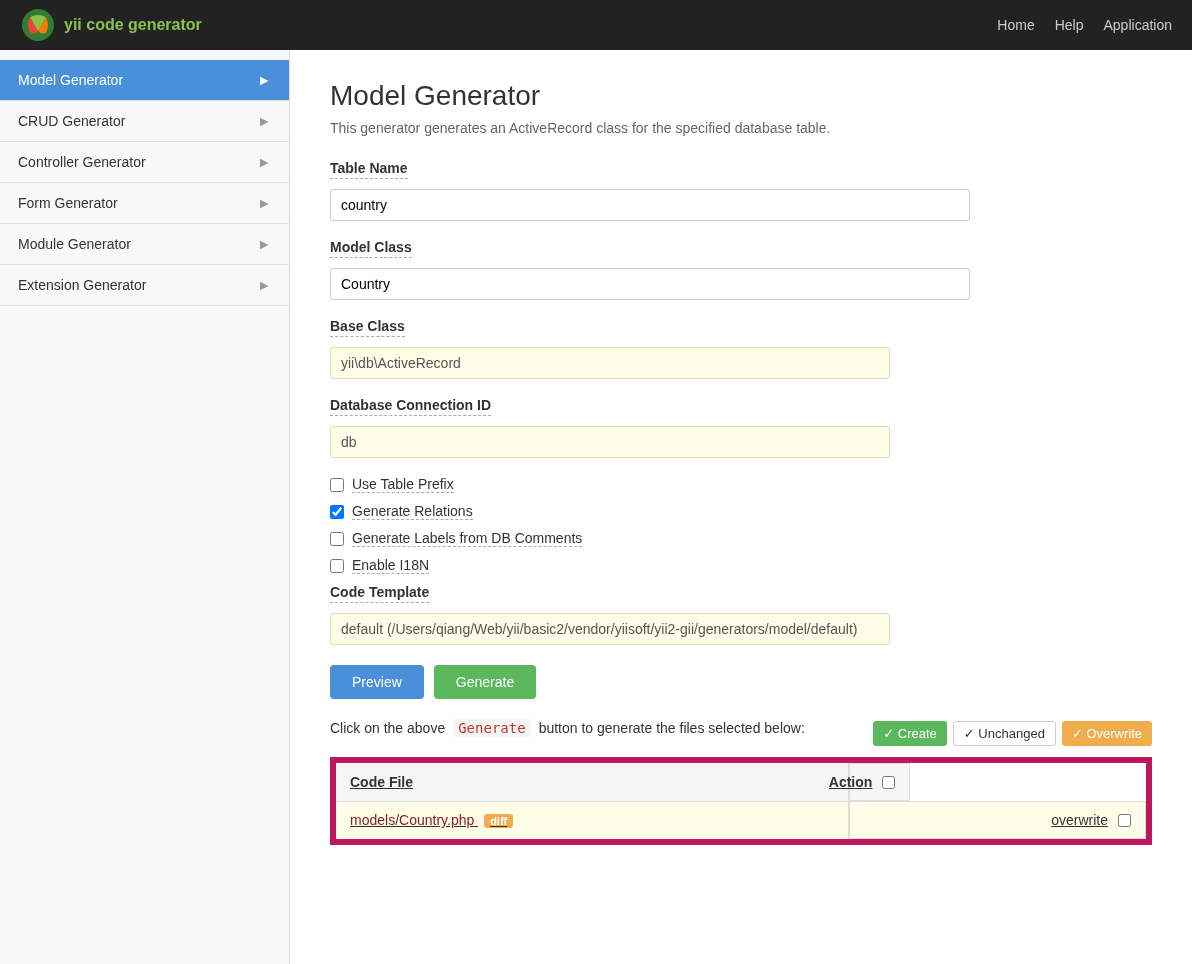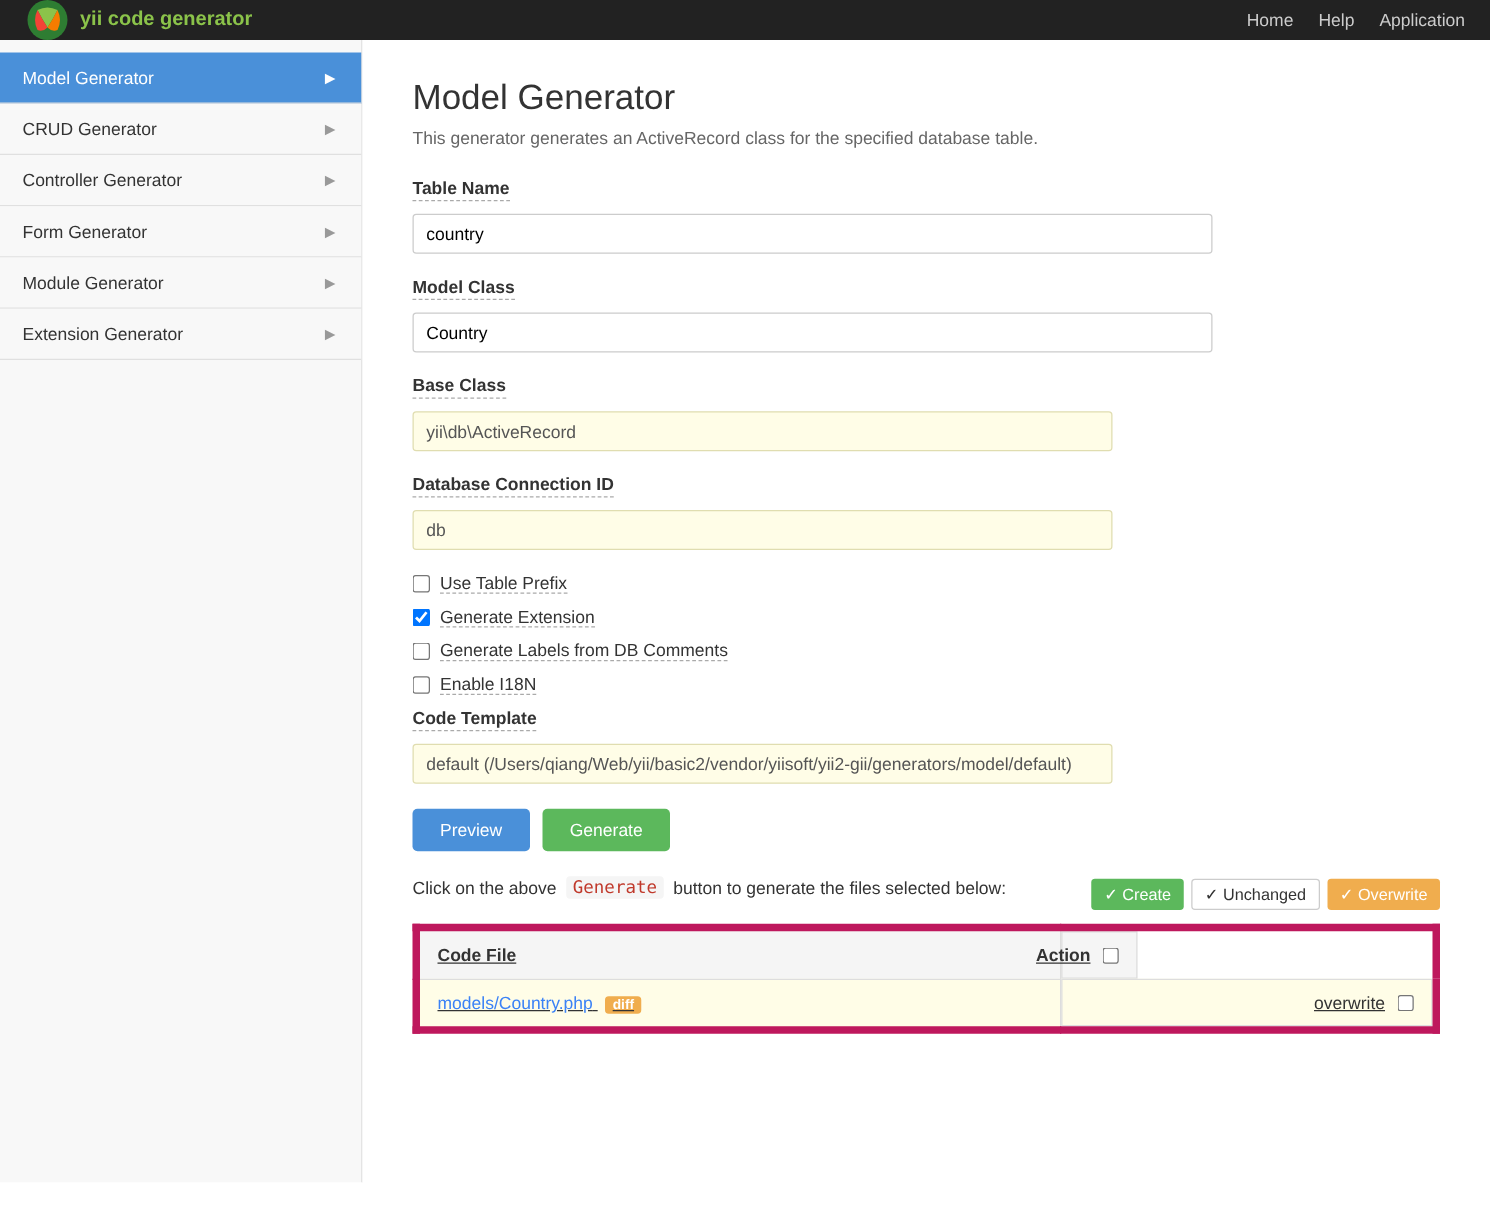--- a/index.html
+++ b/index.html
@@ -5,21 +5,21 @@
     * { box-sizing: border-box; margin: 0; padding: 0; }
     body { font-family: Arial, sans-serif; font-size: 14px; color: #333; background: #fff; }
 
     
     .header {
       background: #222;
       color: #fff;
       display: flex;
       align-items: center;
       padding: 0 20px;
-      height: 32px;
+      height: 50px;
     }
     .header-logo {
       display: flex;
       align-items: center;
       gap: 8px;
       margin-right: auto;
     }
     .header-logo-text {
       color: #8bc34a;
       font-size: 16px;
@@ -235,21 +235,21 @@
     .files-table td {
       border: 1px solid #ddd;
       padding: 10px 14px;
       font-size: 14px;
       background: #fffde7;
     }
     .files-table td:last-child {
       text-align: right;
     }
     .file-link {
-      color: #3b82f6;
+      color: #7f1d1d;
       text-decoration: none;
     }
     .diff-badge {
       background: #f0ad4e;
       color: #fff;
       font-size: 11px;
       padding: 1px 6px;
       border-radius: 3px;
       margin-left: 6px;
       font-weight: bold;
@@ -348,21 +348,21 @@
       <div class="form-input-readonly">db</div>
     </div>
 
     <div class="checkbox-group">
       <input type="checkbox" id="useTablePrefix" style="">
       <label class="checkbox-label" for="useTablePrefix">Use Table Prefix</label>
     </div>
 
     <div class="checkbox-group">
       <input type="checkbox" id="generateRelations" checked="" style="">
-      <label class="checkbox-label" for="generateRelations">Generate Extension</label>
+      <label class="checkbox-label" for="generateRelations">Generate Relations</label>
     </div>
 
     <div class="checkbox-group">
       <input type="checkbox" id="generateLabels" style="">
       <label class="checkbox-label" for="generateLabels">Generate Labels from DB Comments</label>
     </div>
 
     <div class="checkbox-group">
       <input type="checkbox" id="enableI18n" style="">
       <label class="checkbox-label" for="enableI18n">Enable I18N</label>

